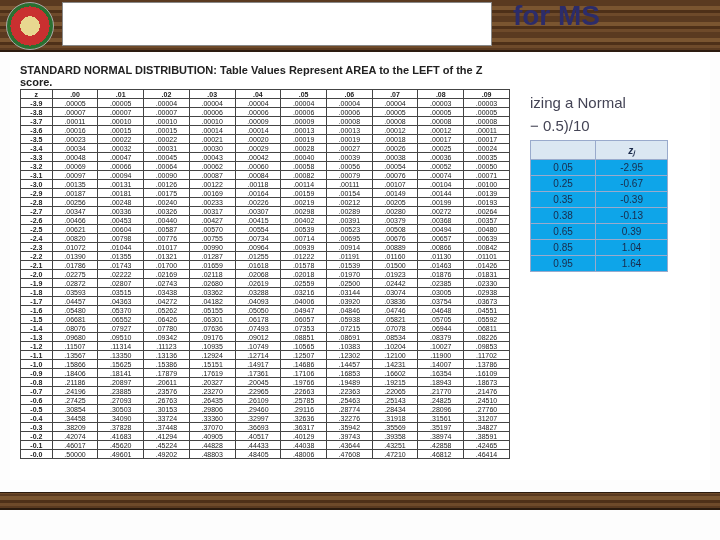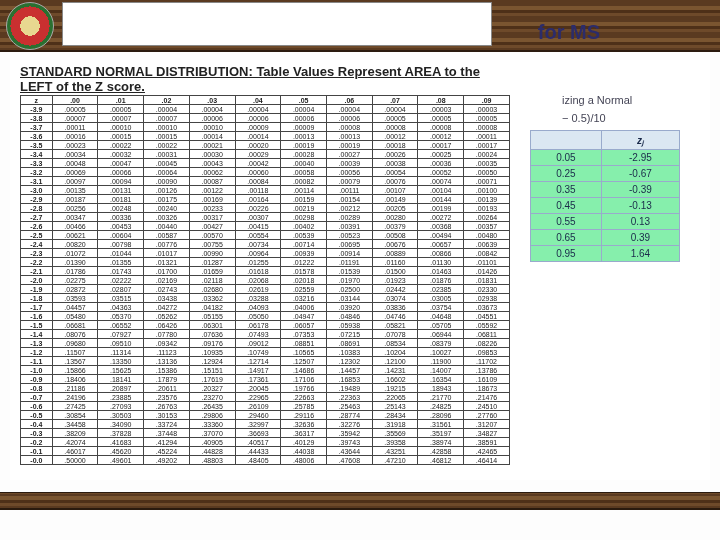--- a/index.html
+++ b/index.html
@@ -28,43 +28,42 @@
   .title-panel {
     position: absolute;
     left: 62px; top: 2px;
     height: 44px;
     width: 430px;
     background: #fff;
     border: 1px solid #888;
   }
   .title-right {
     position: absolute;
-    right: 120px; top: 21px;
-    font-size: 20px;
+    right: 120px; top: 0;
+    font-size: 28px;
     font-weight: 600;
     color: #2c2c6a;
   }
   .content-area {
     position: absolute;
     left: 10px; right: 10px;
     top: 60px;
     bottom: 60px;
     background: #fff;
     padding: 4px 10px;
   }
   .z-table-wrapper {
     width: 490px;
     float: left;
   }
   .table-caption {
-    font-size: 13px;
+    font-size: 11px;
     font-weight: bold;
     color: #222;
     padding-bottom: 1px;
-    text-decoration: underline;
   }
   table.z-table {
     border-collapse: collapse;
     font-size: 7px;
     color: #222;
     width: 100%;
   }
   table.z-table th, table.z-table td {
     border: 1px solid #444;
     padding: 0.5px 4px;
@@ -76,36 +75,35 @@
     background:#fff;
   }
   .right-col {
     float: right;
     width: 170px;
     font-size: 10px;
     padding-top: 30px;
   }
   .right-col .info {
     color: #445;
-    font-size: 11px;
+    font-size: 15px;
     margin-bottom: 6px;
-    margin-left: 32px;
   }
   table.side-table {
     border-collapse: collapse;
     font-size: 10px;
-    width: 150px;
+    width: 138px;
     margin-top: 6px;
     border-radius: 10px;
   }
   table.side-table td, table.side-table th {
     border: 0.5px solid #99aacc;
     padding: 2px 6px;
     text-align: center;
-    background: #86efac;
+    background: #0ea5e9;
     color: #1a2a4a;
   }
   table.side-table th {
     font-style: italic;
     background: #dbe7f2;
   }
   .bottom-bar {
     position: absolute;
     bottom: 30px;
     left: 0; right: 0;
@@ -690,30 +688,30 @@
           </tr>
           <tr>
             <td>0.25</td>
             <td>-0.67</td>
           </tr>
           <tr>
             <td>0.35</td>
             <td>-0.39</td>
           </tr>
           <tr>
-            <td>0.45</td>
+            <td>0.38</td>
             <td>-0.13</td>
-          </tr>
-          <tr>
-            <td>0.55</td>
-            <td>0.13</td>
           </tr>
           <tr>
             <td>0.65</td>
             <td>0.39</td>
+          </tr>
+          <tr>
+            <td>0.85</td>
+            <td>1.04</td>
           </tr>
           <tr>
             <td>0.95</td>
             <td>1.64</td>
           </tr>
         </tbody>
     </table>
   </div>
 </div>
 

